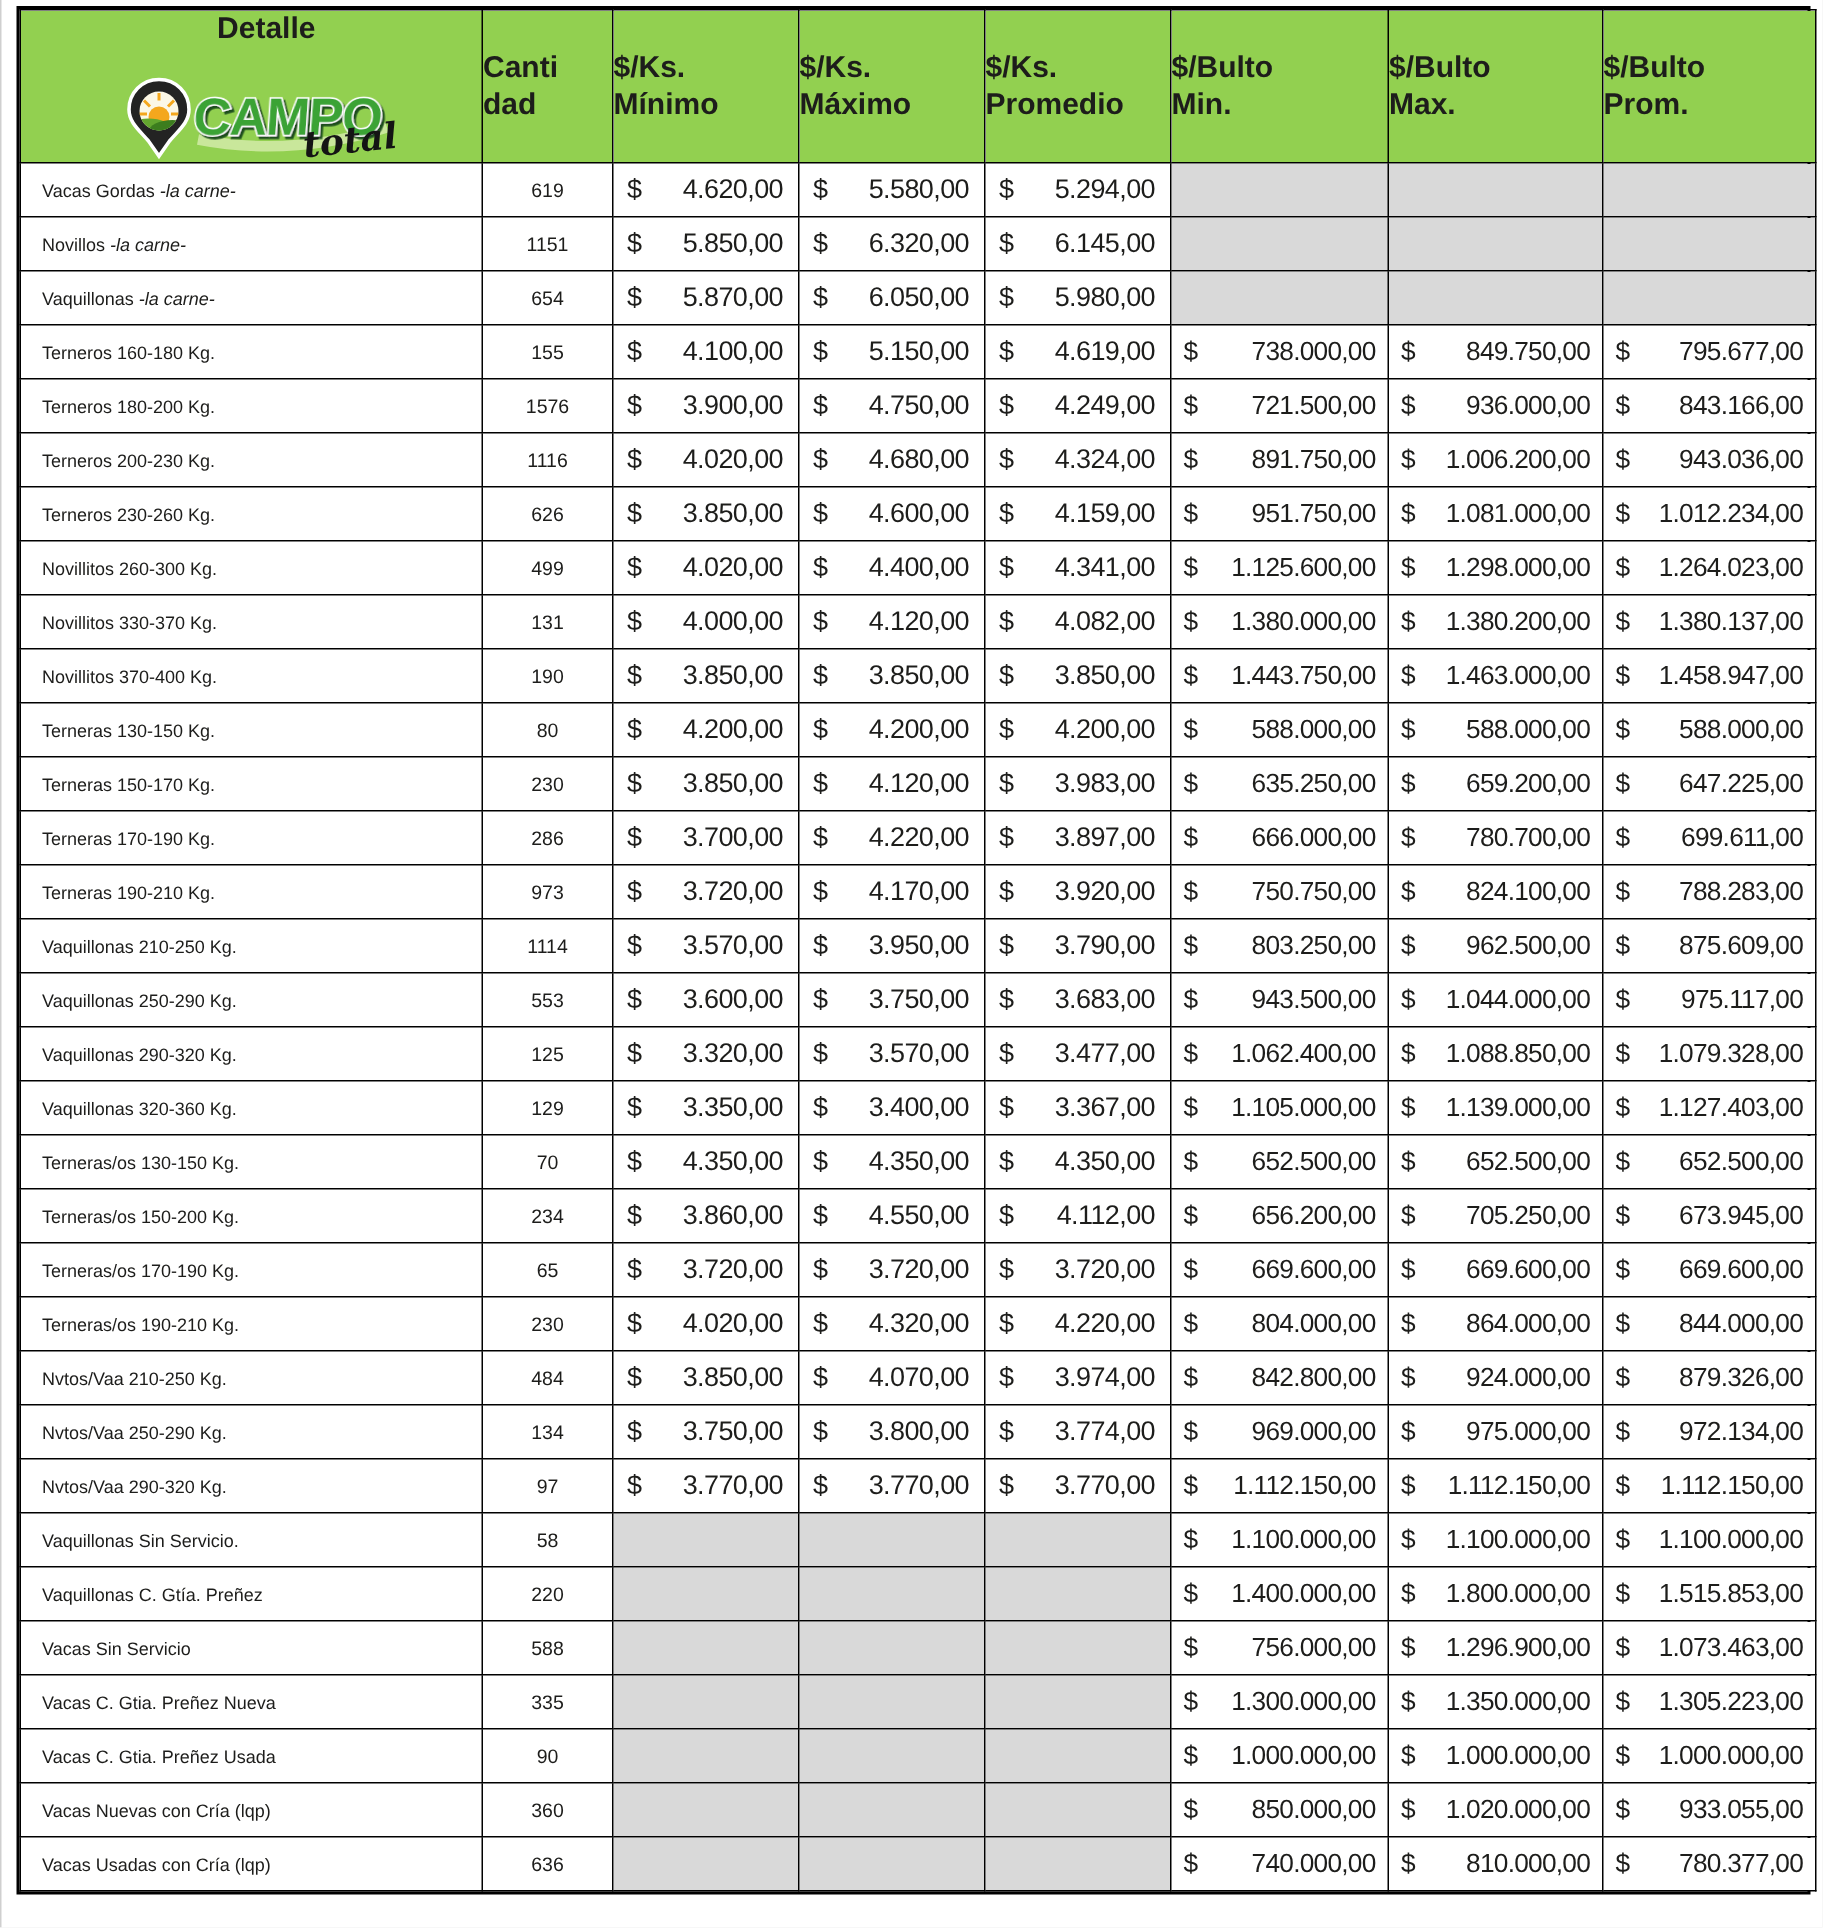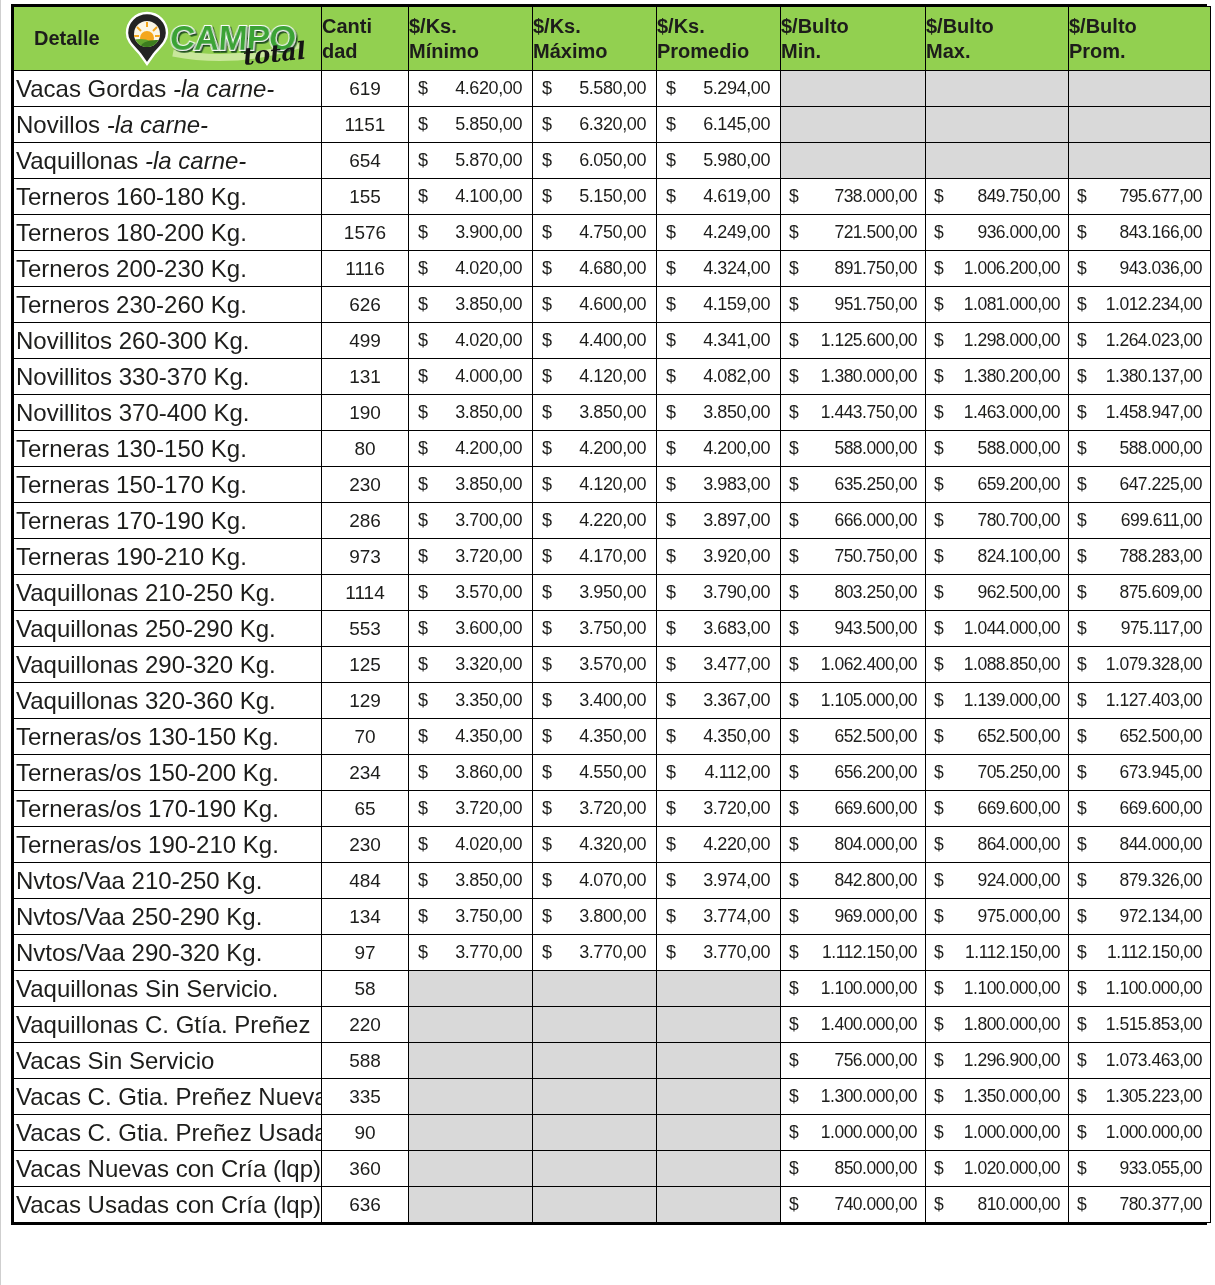--- a/index.html
+++ b/index.html
@@ -18,25 +18,25 @@
   }
   .board{border:2px solid var(--border);}
   table{border-collapse:collapse;table-layout:fixed;width:100%;}
   th,td{border:1px solid var(--border);overflow:hidden;}
   thead th{
     background:var(--green);
     height:64px;font-size:20px;font-weight:bold;text-align:left;
     line-height:1.25;vertical-align:middle;
   }
   th.detalle{text-align:left;}
-  .det-wrap{display:flex;align-items:center;gap:18px;padding-left:20px;}
+  .det-wrap{display:flex;align-items:center;gap:18px;padding-left:20px;flex-direction:column;}
   tbody td{height:36px;vertical-align:middle;background:#fff;}
-  td.label{font-size:24px;padding-left:2px;white-space:nowrap;}
+  td.label{font-size:12px;padding-left:14px;white-space:nowrap;}
   td.label i{font-style:italic;}
-  td.qty{font-size:19px;text-align:center;}
+  td.qty{font-size:13px;text-align:center;}
   td.money{padding:0;}
   td.money .m{
     display:flex;justify-content:space-between;align-items:center;
     padding:0 10px 0 9px;font-size:18px;letter-spacing:-0.4px;white-space:nowrap;
   }
   td.bulto .m{padding:0 8px 0 8px;font-size:17.5px;letter-spacing:-0.5px;}
   td.empty{background:var(--gray);}
   .footer{
     background:var(--green);height:57px;border-top:1px solid var(--border);
     display:flex;align-items:center;justify-content:center;

